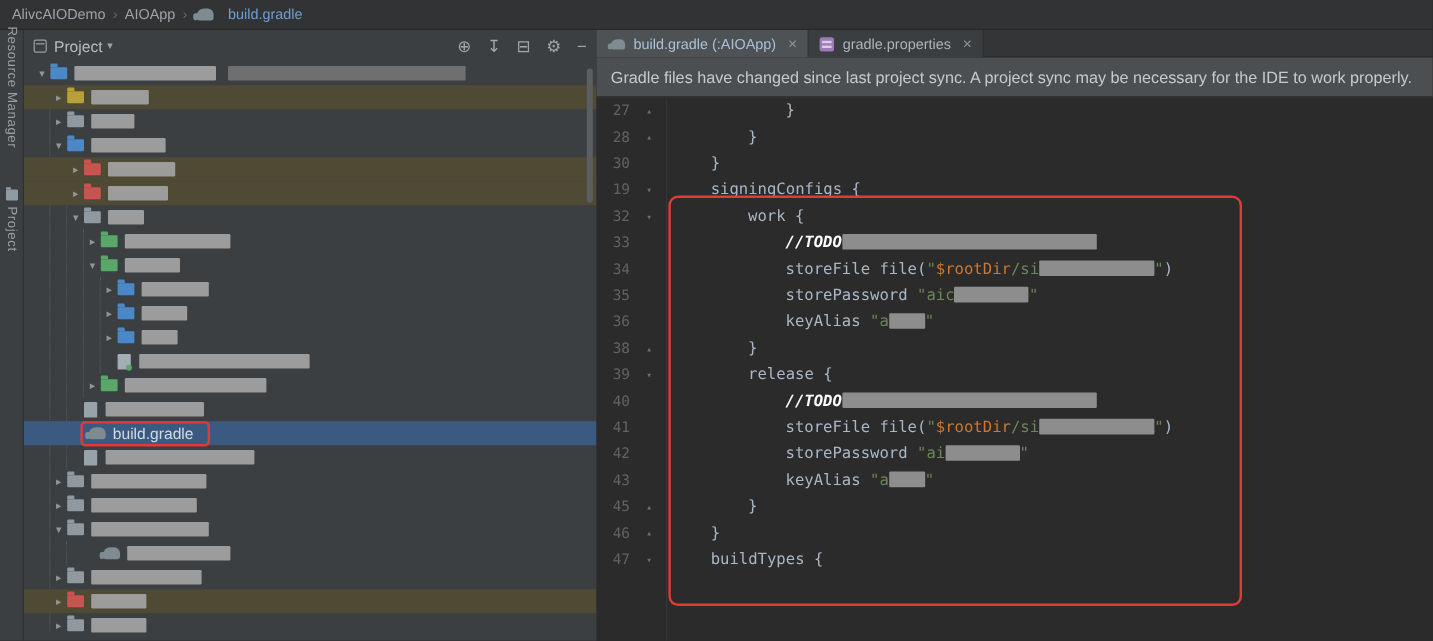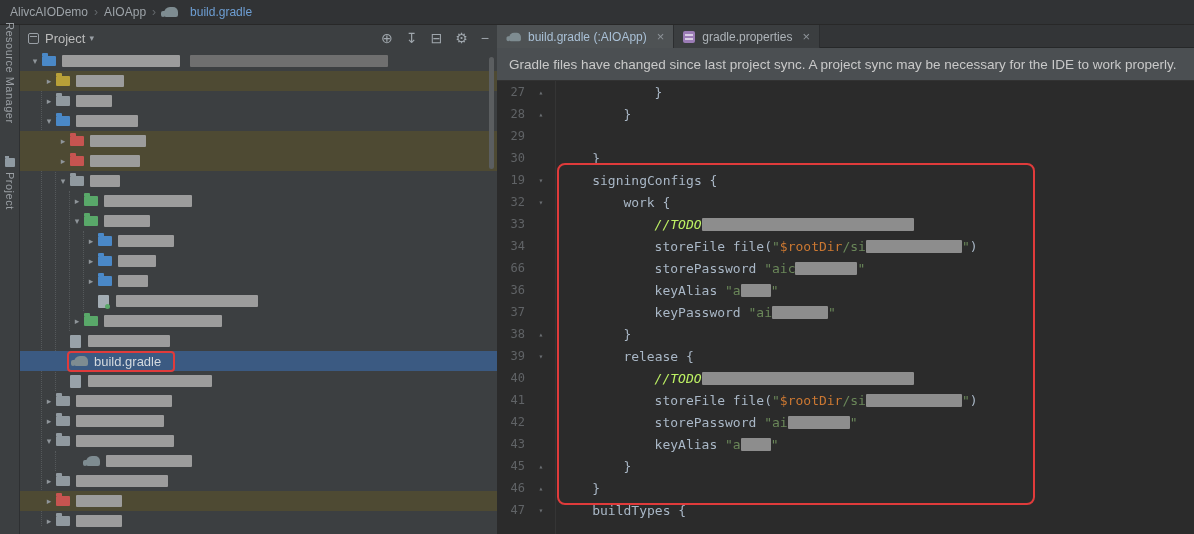--- a/index.html
+++ b/index.html
@@ -75,21 +75,21 @@
             padding:16px 12px; font-size:13.5px; color:#c9c9c9; flex:none; }
 
   .code-area { position:relative; flex:1; overflow:hidden; font-family:"DejaVu Sans Mono", monospace; }
   .code-line { height:22px; display:flex; align-items:center; }
   .ln { width:36px; flex:none; text-align:right; padding-right:8px; font-size:12px; color:#606366; }
   .fold { width:16px; flex:none; text-align:center; font-size:8px; color:#6b6f73; }
   .ctext { white-space:pre; font-size:13px; color:#a9b7c6; }
   .tk-p { color:#a9b7c6; }
   .tk-s { color:#6a8759; }
   .tk-v { color:#cc7832; }
-  .tk-t { color:#bef264; font-style:italic; }
+  .tk-t { color:#ffffff; font-style:italic;font-weight:bold; }
   .cmask { display:inline-block; height:13px; background:#8d8d8d; border-radius:1px; vertical-align:-2px; }
   .gutter-line { position:absolute; left:58px; top:0; bottom:0; width:1px; background:#353535; }
   .annotation-rect { position:absolute; left:60px; top:82px; width:478px; height:342px;
                      border:2.5px solid #e03b3b; border-radius:8px; pointer-events:none; z-index:3; }
 </style>
 </head>
 <body>
 
 <div class="topbar">
   <div class="breadcrumb">
@@ -283,25 +283,20 @@
           <span class="ln">27</span>
           <span class="fold">▴</span>
           <span class="ctext" style="padding-left: 105.6px;"><span class="tk-p">}</span></span>
         </div>
         <div class="code-line">
           <span class="ln">28</span>
           <span class="fold">▴</span>
           <span class="ctext" style="padding-left: 74.4px;"><span class="tk-p">}</span></span>
         </div>
         <div class="code-line">
-          <span class="ln">29</span>
-          <span class="fold"></span>
-          <span class="ctext" style="padding-left: 12px;"></span>
-        </div>
-        <div class="code-line">
           <span class="ln">30</span>
           <span class="fold"></span>
           <span class="ctext" style="padding-left: 43.2px;"><span class="tk-p">}</span></span>
         </div>
         <div class="code-line">
           <span class="ln">19</span>
           <span class="fold">▾</span>
           <span class="ctext" style="padding-left: 43.2px;"><span class="tk-p">signingConfigs {</span></span>
         </div>
         <div class="code-line">
@@ -313,33 +308,28 @@
           <span class="ln">33</span>
           <span class="fold"></span>
           <span class="ctext" style="padding-left: 105.6px;"><span class="tk-t">//TODO</span><span class="cmask" style="width: 212px;"></span></span>
         </div>
         <div class="code-line">
           <span class="ln">34</span>
           <span class="fold"></span>
           <span class="ctext" style="padding-left: 105.6px;"><span class="tk-p">storeFile file(</span><span class="tk-s">"</span><span class="tk-v">$rootDir</span><span class="tk-s">/si</span><span class="cmask" style="width: 96px;"></span><span class="tk-s">"</span><span class="tk-p">)</span></span>
         </div>
         <div class="code-line">
-          <span class="ln">66</span>
+          <span class="ln">35</span>
           <span class="fold"></span>
           <span class="ctext" style="padding-left: 105.6px;"><span class="tk-p">storePassword </span><span class="tk-s">"aic</span><span class="cmask" style="width: 62px;"></span><span class="tk-s">"</span></span>
         </div>
         <div class="code-line">
           <span class="ln">36</span>
           <span class="fold"></span>
           <span class="ctext" style="padding-left: 105.6px;"><span class="tk-p">keyAlias </span><span class="tk-s">"a</span><span class="cmask" style="width: 30px;"></span><span class="tk-s">"</span></span>
-        </div>
-        <div class="code-line">
-          <span class="ln">37</span>
-          <span class="fold"></span>
-          <span class="ctext" style="padding-left: 105.6px;"><span class="tk-p">keyPassword </span><span class="tk-s">"ai</span><span class="cmask" style="width: 56px;"></span><span class="tk-s">"</span></span>
         </div>
         <div class="code-line">
           <span class="ln">38</span>
           <span class="fold">▴</span>
           <span class="ctext" style="padding-left: 74.4px;"><span class="tk-p">}</span></span>
         </div>
         <div class="code-line">
           <span class="ln">39</span>
           <span class="fold">▾</span>
           <span class="ctext" style="padding-left: 74.4px;"><span class="tk-p">release {</span></span>

